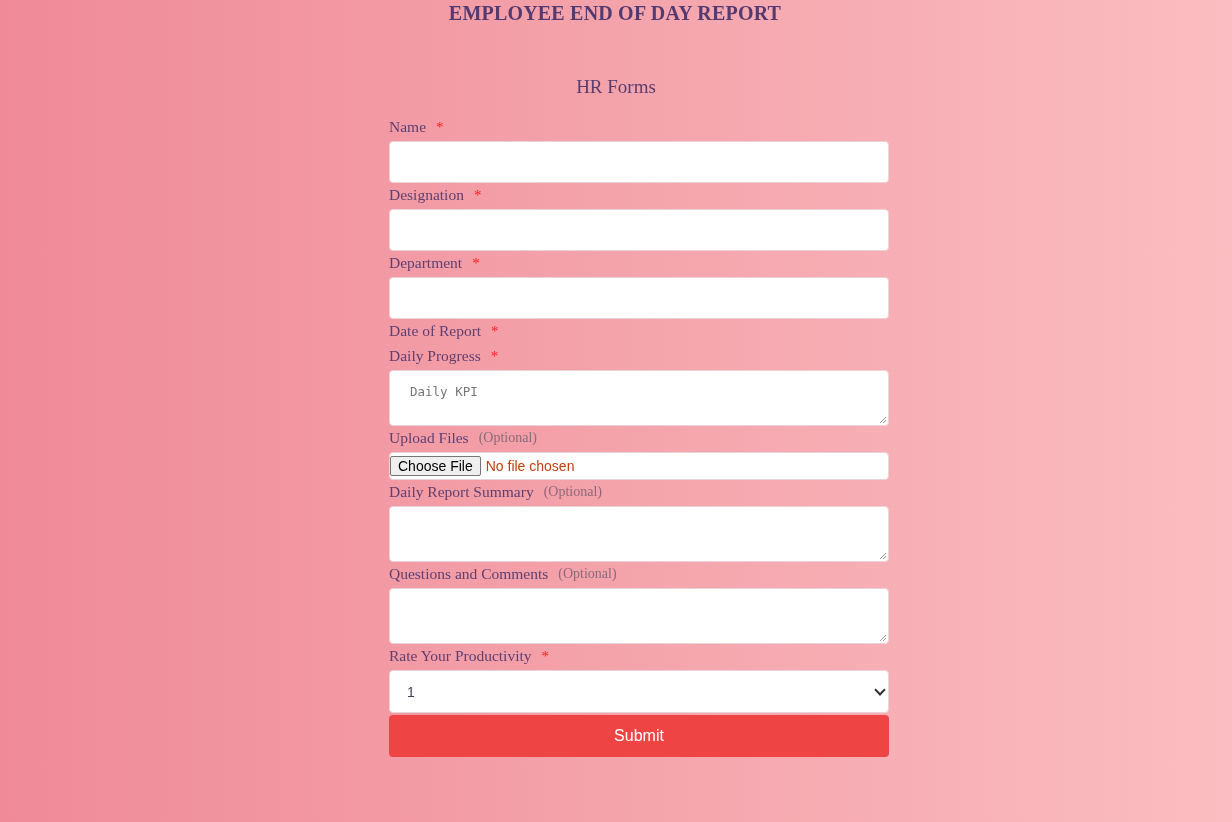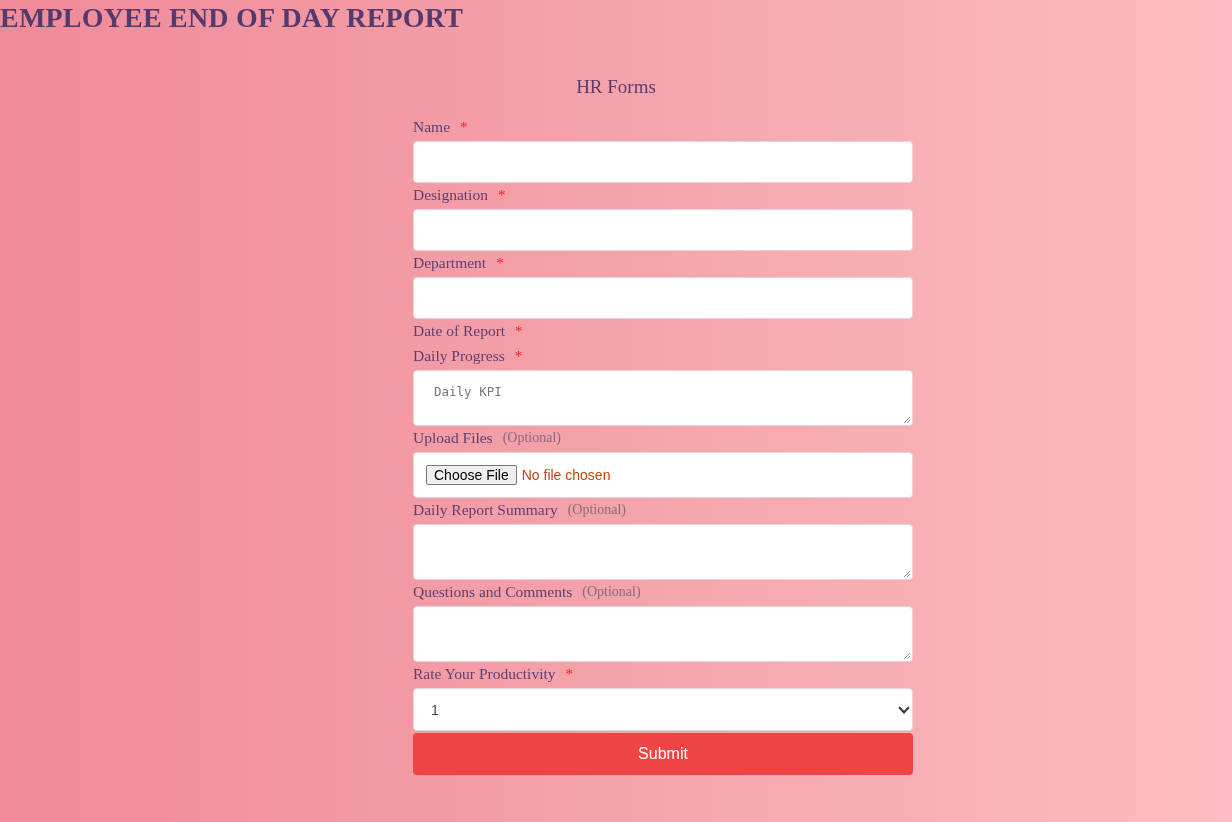--- a/index.html
+++ b/index.html
@@ -5,29 +5,29 @@
   html, body { margin: 0; padding: 0; }
   body {
     width: 1232px; height: 822px; overflow: hidden;
     background: linear-gradient(90deg, #f08a99 0%, #f4a3ab 50%, #fbbdc1 100%);
     font-family: "Liberation Serif", serif;
     color: #5a3d6e;
     position: relative;
   }
   .title {
     position: absolute; left: 0; right: 2px; top: 2px;
-    font-size: 28px; font-weight: bold;
+    text-align: center; font-size: 20px; font-weight: bold;
     color: #553a70; letter-spacing: 0.2px; margin: 0;
   }
   .subtitle {
     position: absolute; left: 0; right: 0; top: 76px;
     text-align: center; font-size: 19px; color: #5a3d6e;
   }
   .form {
-    position: absolute; left: 389px; top: 117px; width: 500px; margin-left: 24px;
+    position: absolute; left: 389px; top: 117px; width: 500px;
   }
   .label {
     font-size: 15.5px; color: #5e3f70; height: 24px; line-height: 20px;
     display: flex; align-items: flex-start;
   }
   .req { color: #ff1a1a; margin-left: 10px; font-size: 15px; }
   .opt { color: #8a6a7a; margin-left: 10px; font-size: 14px; }
   .field {
     box-sizing: border-box; width: 500px; background: #fff;
     border: 1px solid #e8d3d6; border-radius: 4px;
@@ -35,21 +35,21 @@
   }
   .h42 { height: 42px; }
   .ta { height: 56px; }
   .mono { font-family: "DejaVu Sans Mono", monospace; font-size: 12.5px; color: #444; }
   .ph { color: #777; padding-left: 8px; }
   .date-text { position: absolute; left: 13px; top: 13px; }
   .cal { position: absolute; right: 14px; top: 14px; width: 11px; height: 11px; border: 1.5px solid #222; border-top-width: 3px; border-radius: 1px; }
   .ta-text { position: absolute; left: 12px; top: 13px; }
   .grip { position: absolute; right: 2px; bottom: 2px; width: 6px; height: 6px;
     background: linear-gradient(135deg, transparent 45%, #999 45%, #999 55%, transparent 55%, transparent 70%, #999 70%, #999 80%, transparent 80%); }
-  .file-row { height: 46px; display: flex; align-items: center; padding-left: 12px; font-family: "Liberation Sans", sans-serif; font-size: 14px; }
+  .file-row { height: 28px; display: flex; align-items: center; padding-left: 0; font-family: "Liberation Sans", sans-serif; font-size: 14px; }
   .file-btn { background: #efefef; border: 1px solid #767676; border-radius: 2px; padding: 1px 7px; font-size: 14px; color: #000; font-family: "Liberation Sans", sans-serif; }
   .file-status { margin-left: 5px; color: #c2410c; }
   .select { height: 43px; display: flex; align-items: center; padding-left: 17px; font-family: "Liberation Sans", sans-serif; font-size: 14px; color: #4a3a5a; }
   .chev { position: absolute; right: 4px; top: 15px; width: 6px; height: 6px; border-right: 2px solid #333; border-bottom: 2px solid #333; transform: rotate(45deg); }
   .submit {
     box-sizing: border-box; width: 500px; height: 42px; margin-top: 2px;
     background: #ef4444; border: none; border-radius: 4px;
     color: #fff; font-family: "Liberation Sans", sans-serif; font-size: 16px;
     display: flex; align-items: center; justify-content: center;
   }

